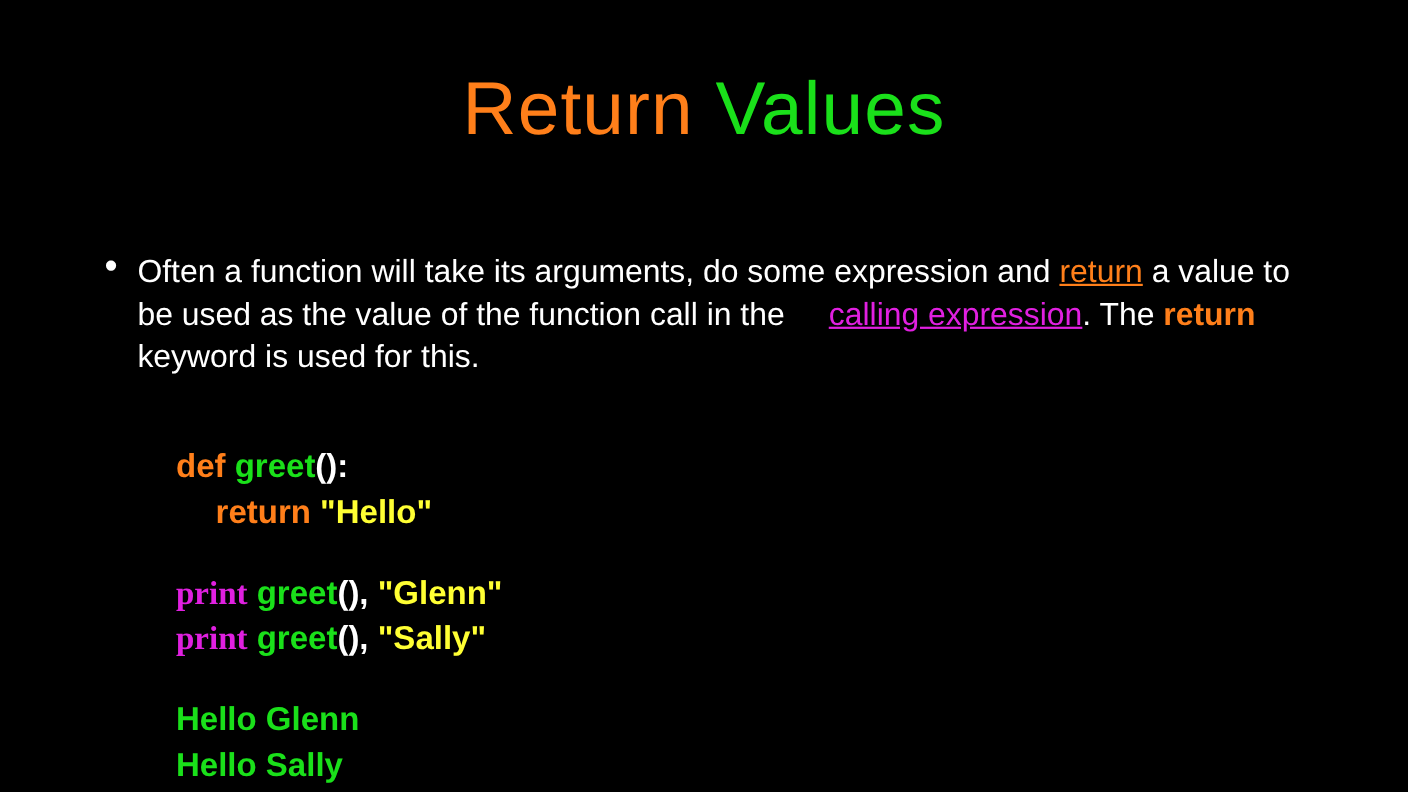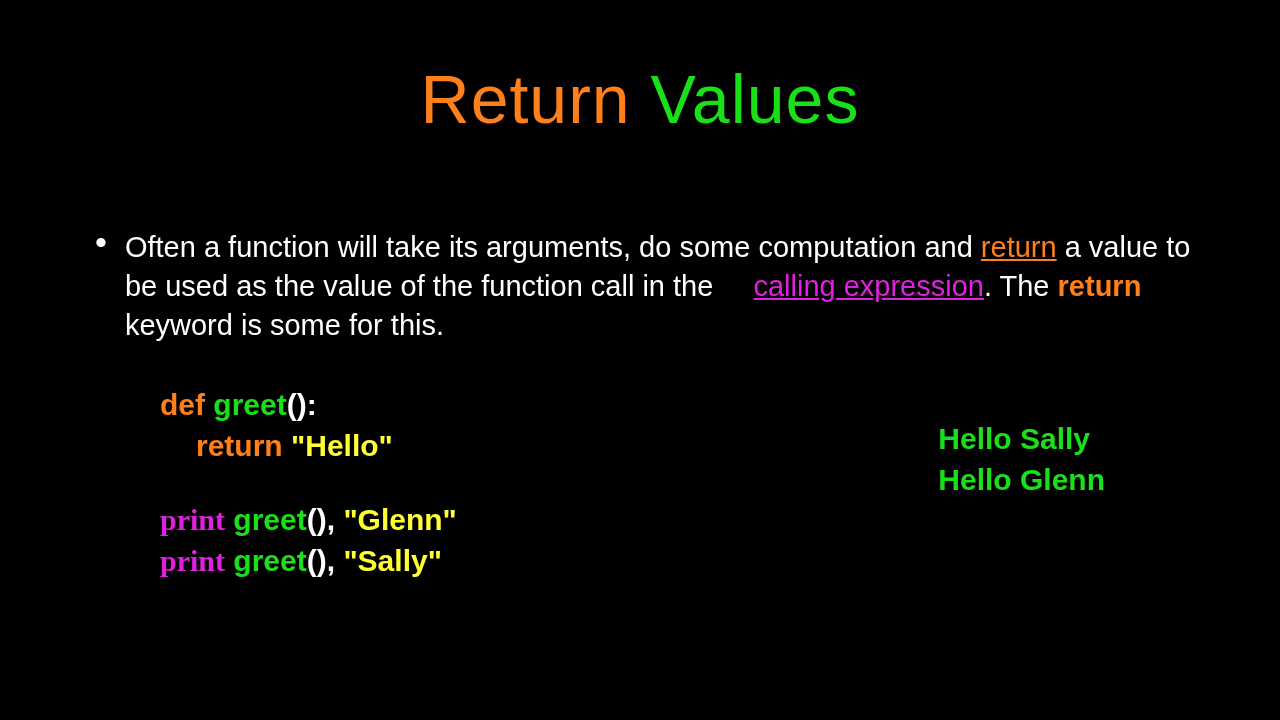--- a/index.html
+++ b/index.html
@@ -53,25 +53,26 @@
     color: #e020e0;
     text-decoration: underline;
     margin-left: 32px;
   }
   .bullet-text .bold-orange {
     color: #ff7f1a;
     font-weight: bold;
   }
   .code-row {
     display: flex;
-    margin-top: 40px;
+    margin-top: 60px;
     margin-left: 160px;
     margin-right: 80px;
-    justify-content: space-between;
+    justify-content: flex-start;
     align-items: flex-start;
+    flex-direction: column;
   }
   .code-block {
     font-size: 30px;
     font-weight: bold;
     line-height: 1.35;
   }
   .kw-orange { color: #ff7f1a; }
   .nm-green { color: #1ae01a; }
   .nm-magenta { color: #e020e0; font-family: Liberation Serif, serif; }
   .sym-white { color: #ffffff; }
@@ -94,21 +95,21 @@
 
   <div class="title">
     <span class="w1">Return</span>
     <span> </span>
     <span class="w2">Values</span>
   </div>
 
   <div class="bullet-row">
     <div class="bullet-dot">•</div>
     <div class="bullet-text">
-      <span>Often a function will take its arguments, do some computation and </span><span class="underline-orange">return</span><span> a value to be used as the value of the function call in the </span><span class="underline-magenta">calling expression</span><span>.  The </span><span class="bold-orange">return</span><span> keyword is some for this.</span>
+      <span>Often a function will take its arguments, do some expression and </span><span class="underline-orange">return</span><span> a value to be used as the value of the function call in the </span><span class="underline-magenta">calling expression</span><span>.  The </span><span class="bold-orange">return</span><span> keyword is used for this.</span>
     </div>
   </div>
 
   <div class="code-row">
     <div class="code-block">
       <div>
         <span class="kw-orange">def</span>
         <span class="nm-green">greet</span><span class="sym-white">():</span>
       </div>
       <div>
@@ -119,18 +120,18 @@
         <span class="nm-magenta">print</span>
         <span class="nm-green">greet</span><span class="sym-white">()</span><span class="sym-white">,</span><span class="str-yellow"> "Glenn"</span>
       </div>
       <div>
         <span class="nm-magenta">print</span>
         <span class="nm-green">greet</span><span class="sym-white">()</span><span class="sym-white">,</span><span class="str-yellow"> "Sally"</span>
       </div>
     </div>
 
     <div class="output-block">
+      <div>Hello Glenn</div>
       <div>Hello Sally</div>
-      <div>Hello Glenn</div>
     </div>
   </div>
 
 </div>
 
 </body></html>

